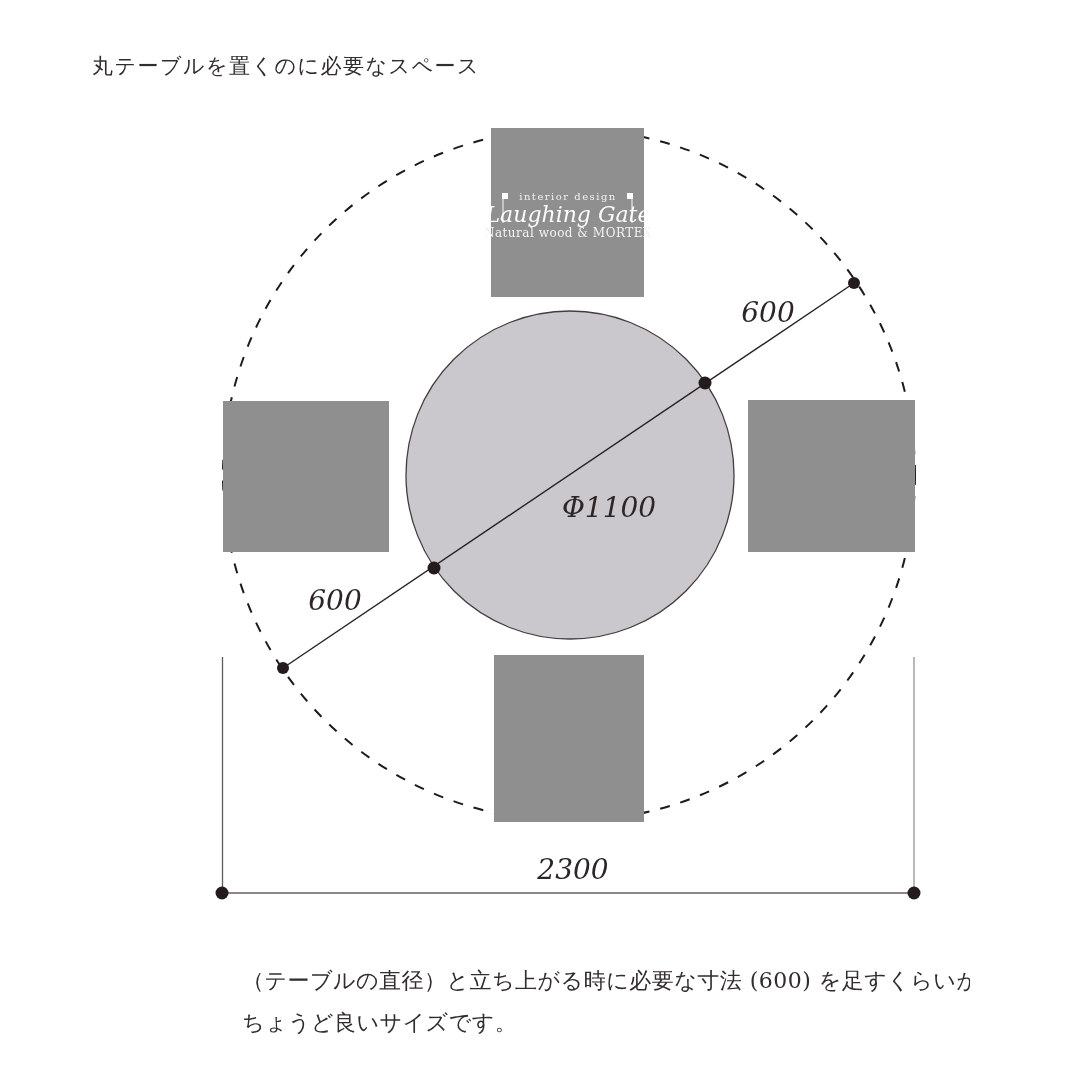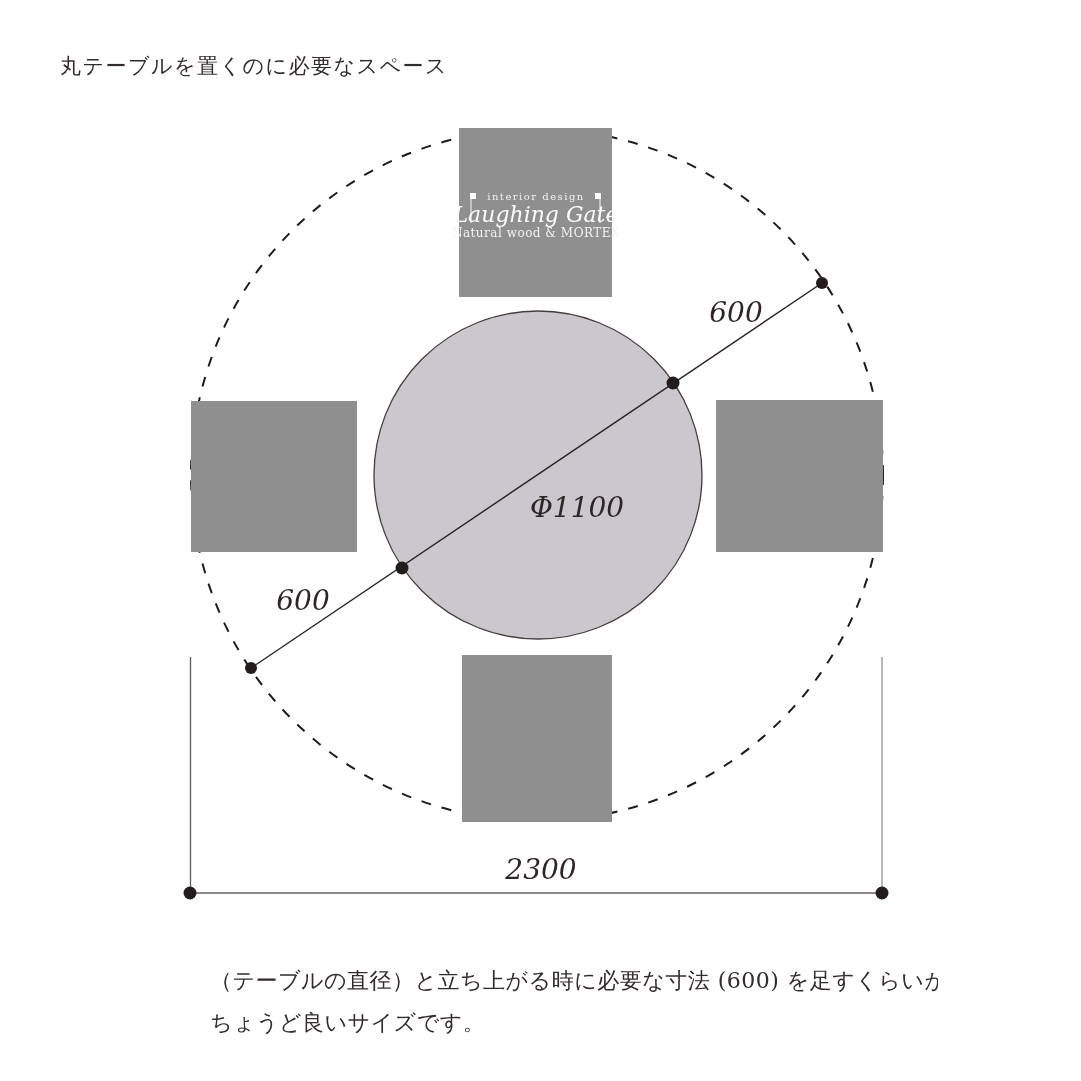--- a/index.html
+++ b/index.html
@@ -1,17 +1,17 @@
 <!DOCTYPE html>
 <html><head>
 <meta charset="utf-8">
 <style>
   html,body{margin:0;padding:0;background:#ffffff;}
   .canvas{position:relative;width:938px;height:1081px;background:#ffffff;overflow:hidden;
-          font-family:"DejaVu Serif","Liberation Serif",serif;}
+          font-family:"DejaVu Serif","Liberation Serif",serif;margin-left:32px;}
   svg{display:block;}
 
   .title-text{font-family:"DejaVu Serif","Liberation Serif",serif;font-size:21px;fill:#332c2d;letter-spacing:1.5px;}
   .caption-text{font-family:"DejaVu Serif","Liberation Serif",serif;font-size:22px;fill:#332c2d;letter-spacing:0.5px;}
 
   .clearance-stroke{fill:none;stroke:#201a1a;stroke-width:2;stroke-dasharray:10 11;}
   .table-stroke{stroke:#453c3f;stroke-width:1.3;}
   .diag-line{stroke:#2a2122;stroke-width:1.4;}
   .dim-dot{stroke:none;}
   .ext-line-l{stroke:#5f5a5b;stroke-width:1.3;}

